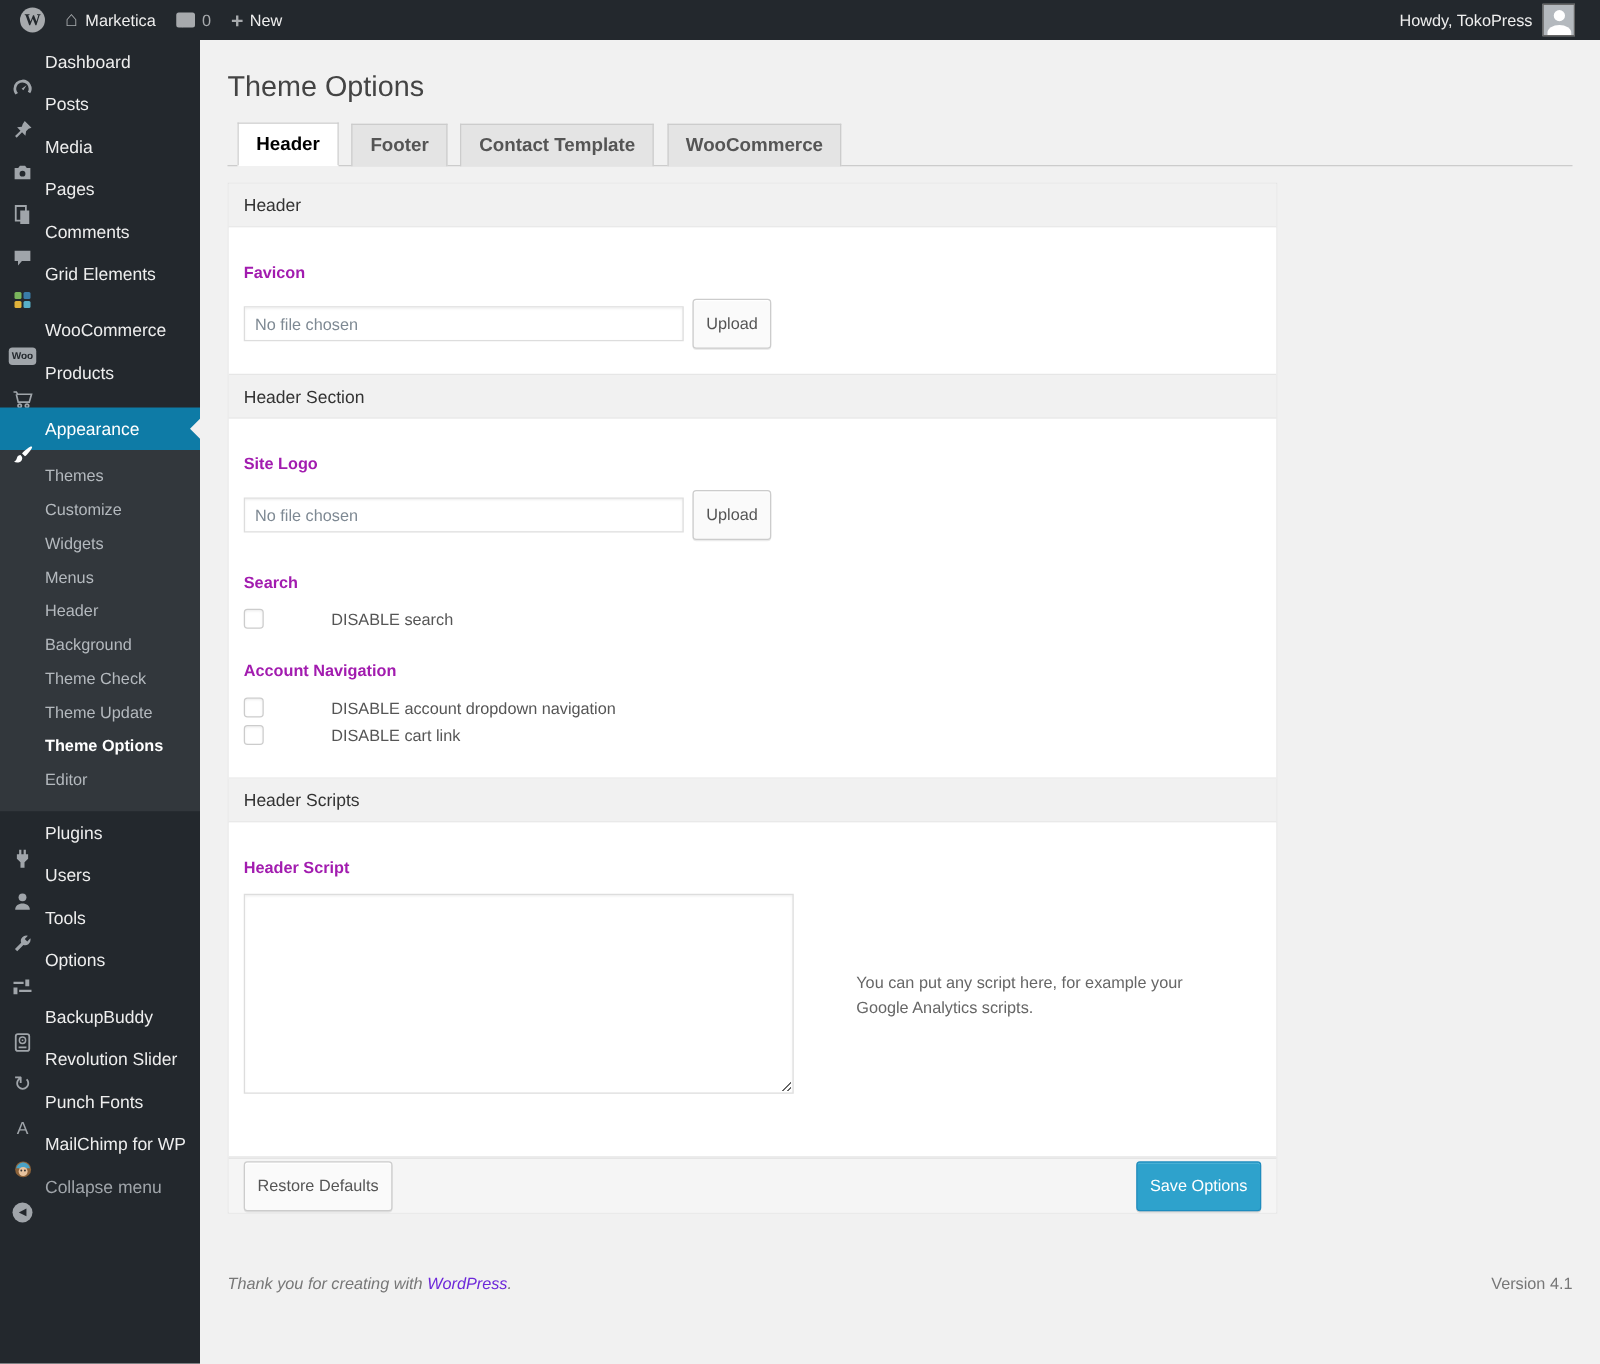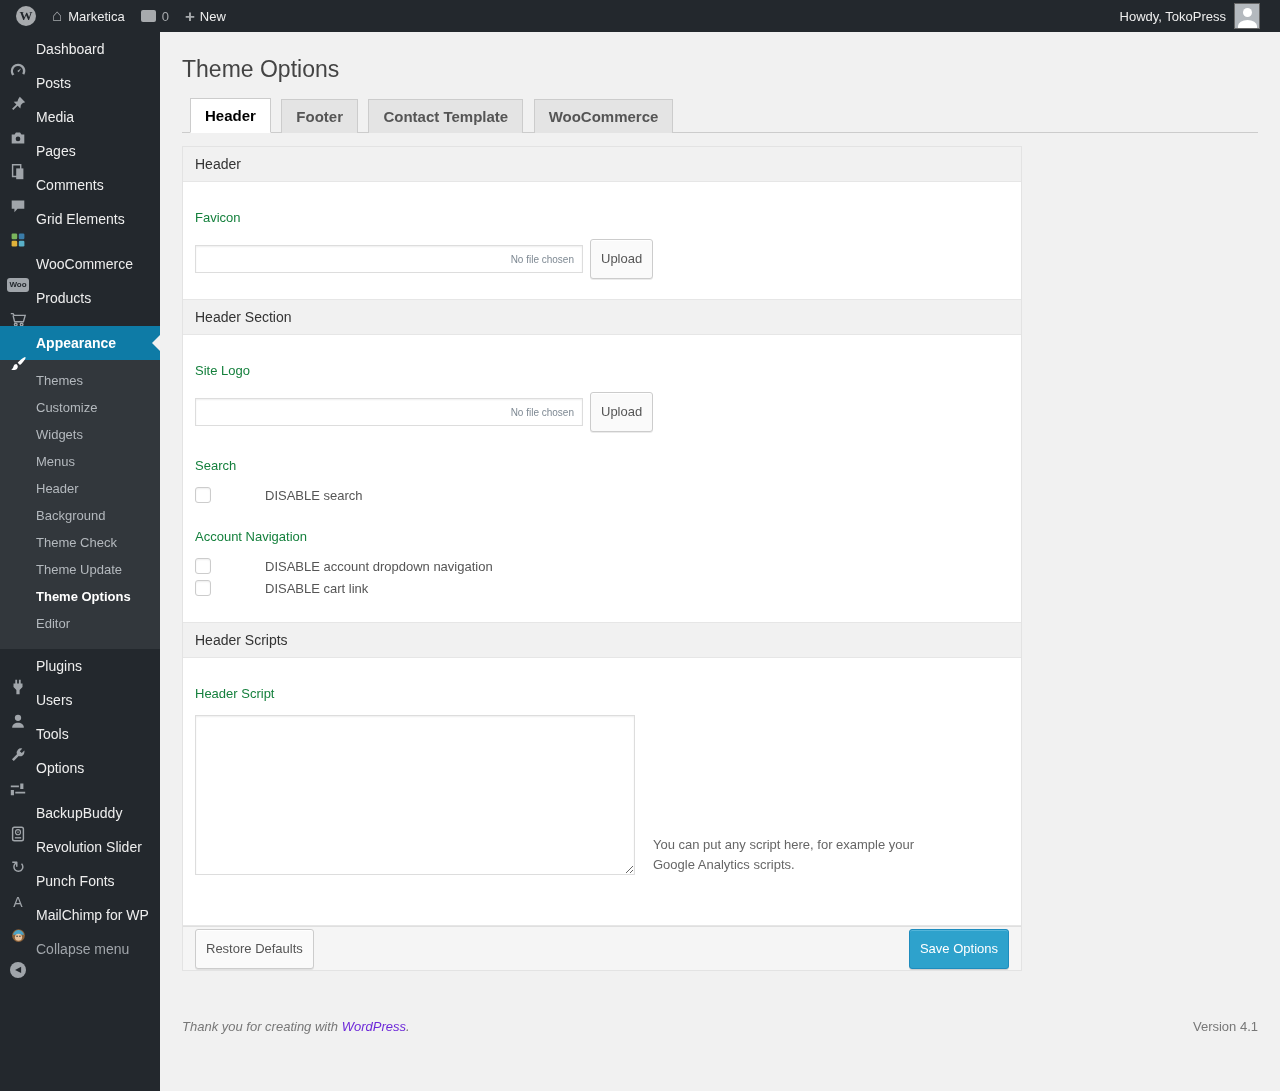--- a/index.html
+++ b/index.html
@@ -45,21 +45,21 @@
   .sidebar {
     position:absolute; top:32px; left:0; bottom:0; width:160px;
     background:#23282d; color:#eee; font-size:14px; z-index:20;
   }
   .menu-item {
     display:flex; align-items:center; height:34px; padding:0 8px; cursor:pointer; color:#eee;
   }
   .mi-ico { width:20px; min-width:20px; height:20px; margin-right:8px; display:flex; align-items:center; justify-content:center; color:#a0a5aa;margin-top:41px; }
   .mi-ico svg { display:block; }
   .menu-sep { height:11px; }
-  .menu-item.active { background:#0e7ba6; color:#fff; position:relative; font-weight:700; }
+  .menu-item.active { background:#0e7ba6; color:#fff; position:relative; font-weight:400; }
   .menu-item.active .mi-ico { color:#fff; }
   .menu-item.active:after {
     content:""; position:absolute; right:0; top:50%; margin-top:-8px;
     border:8px solid transparent; border-right:8px solid #f1f1f1;
   }
   .submenu { background:#32373c; padding:7px 0 12px; }
   .submenu-item {
     display:block; padding:6px 15px 6px 36px; color:#b4b9be; font-size:13px; line-height:15px;
     cursor:pointer; text-decoration:none;
   }
@@ -88,43 +88,42 @@
   }
   .nav-tab-active { background:#fff; color:#000; border-bottom:1px solid #fff; }
 
   .postbox { width:840px; margin-top:13px; background:#fff; border:1px solid #e3e3e3; }
   .section-head {
     background:#f1f1f1; border-bottom:1px solid #e6e6e6; height:35px; line-height:35px;
     padding:0 12px; font-size:14px; color:#333;
   }
   .section-head + .section-body { border-top:none; }
   .section-body { padding:2px 12px 20px; background:#fff; border-bottom:1px solid #e6e6e6; }
-  .field-label { font-size:13px; font-weight:normal; color:#15803d; margin:26px 0 14px; }
+  .field-label { font-size:13px; font-weight:bold; color:#a21caf; margin:26px 0 14px; }
   .file-row { display:flex; align-items:center; }
   .file-input {
-    width:388px; height:28px; border:1px solid #ddd; background:#fff; padding:0 8px;
-    font-size:10px; color:#333; box-shadow:inset 0 1px 2px rgba(0,0,0,.07);
+    width:352px; height:28px; border:1px solid #ddd; background:#fff; padding:0 8px;
+    font-size:13px; color:#333; box-shadow:inset 0 1px 2px rgba(0,0,0,.07);
     font-family:"Liberation Sans","DejaVu Sans",sans-serif;
-    text-align:right;
   }
   .file-input::placeholder { color:#7e8993; opacity:1; }
   .button {
     display:inline-block; padding:0 10px; height:40px; line-height:26px; font-size:13px;
     border:1px solid #ccc; border-radius:3px; background:#fafafa; color:#555; cursor:pointer;
     box-shadow:inset 0 1px 0 #fff, 0 1px 0 rgba(0,0,0,.08);
     font-family:"Liberation Sans","DejaVu Sans",sans-serif;
   }
   .upload-btn { margin-left:7px; }
   .cb-row { display:flex; align-items:center; margin:0 0 6px;gap:44px; }
   .cb-box {
     width:16px; height:16px; border:1px solid #ccc; border-radius:3px; background:#fff;
     box-shadow:inset 0 1px 2px rgba(0,0,0,.07); margin-right:10px; cursor:pointer;
   }
   .cb-label { font-size:13px; color:#555; }
-  .script-row { display:flex; align-items:flex-end; }
+  .script-row { display:flex; align-items:center;gap:32px; }
   .script-textarea {
     width:440px; height:160px; border:1px solid #ddd; background:#fff; resize:both;
     box-shadow:inset 0 1px 2px rgba(0,0,0,.07); font-family:"Liberation Mono",monospace;
     font-size:13px; padding:4px;
   }
   .script-help { margin-left:18px; width:305px; font-size:13px; color:#666; line-height:1.55; padding-top:2px; }
 
   .postbox-footer {
     background:#f5f5f5; border-top:1px solid #dfdfdf; padding:8px 12px; height:44px;
     display:flex; align-items:center; justify-content:space-between;

